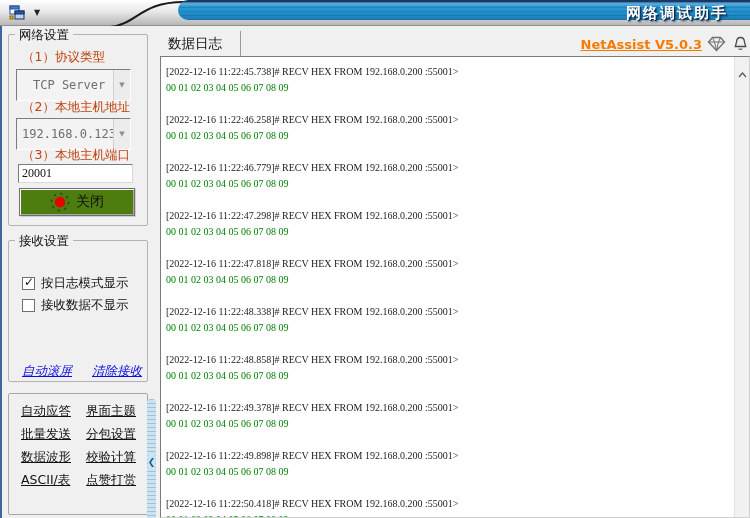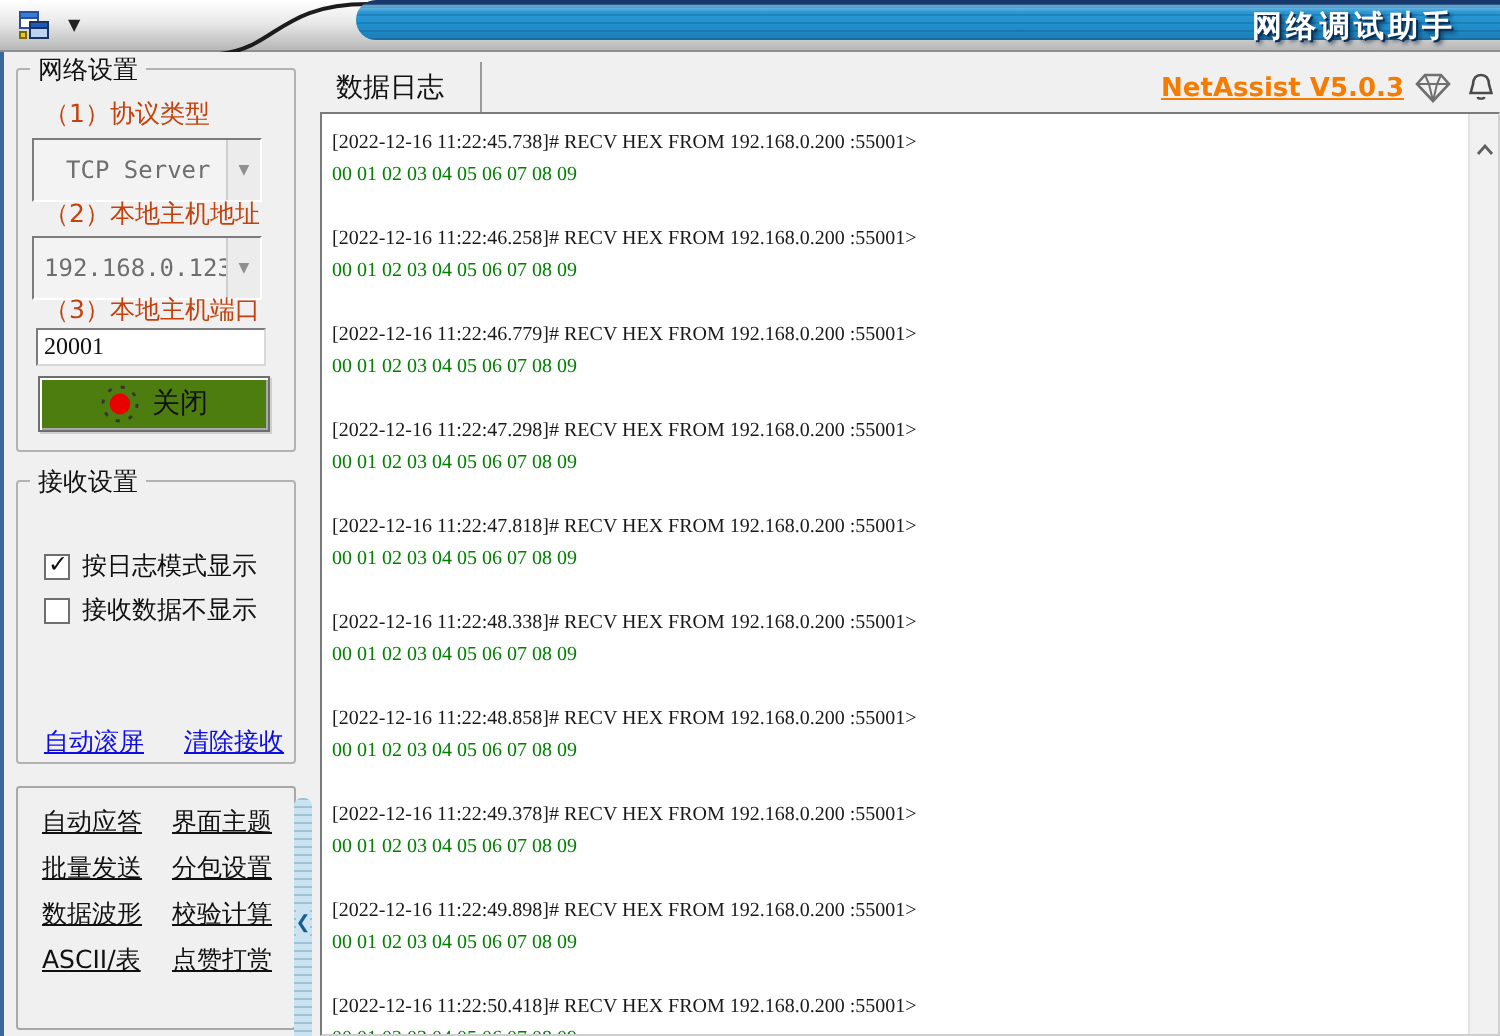--- a/index.html
+++ b/index.html
@@ -48,21 +48,21 @@
   .radio-row{position:absolute;left:13px;top:10px;display:flex;gap:22px;}
   .radio{display:flex;align-items:center;font-size:12.5px;color:#111;}
   .rb{width:13px;height:13px;border:1px solid #6f6f6f;border-radius:50%;background:#fff;margin-right:5px;position:relative;flex:none;}
   .rb.selected::after{content:"";position:absolute;left:3px;top:3px;width:5px;height:5px;border-radius:50%;background:#111;}
 
   .check-list{position:absolute;left:13px;top:31px;}
   .check-row{display:flex;align-items:center;height:22px;font-size:12.5px;color:#111;}
   .cb{width:13px;height:13px;background:#fff;border:1px solid #6f6f6f;margin-right:6px;position:relative;flex:none;}
   .cb.checked::after{content:"✓";position:absolute;left:1px;top:-3px;font-size:12px;font-weight:bold;color:#101010;}
 
-  .recv-links{position:absolute;left:13px;top:122px;display:flex;gap:20px;}
+  .recv-links{position:absolute;left:13px;top:122px;display:flex;gap:20px;font-style:italic;}
   .bluelink{color:#0d0de0;text-decoration:underline;font-size:12.5px;cursor:pointer;white-space:nowrap;}
 
   
   .tools-grid{display:grid;grid-template-columns:62px auto;column-gap:3px;row-gap:6px;padding:9px 4px 0 12px;}
   .blacklink{color:#111;text-decoration:underline;font-size:12.5px;cursor:pointer;white-space:nowrap;}
 
   
   .splitter{position:absolute;left:147px;top:399px;width:9px;height:125px;border-radius:4px 4px 0 0;
     background:repeating-linear-gradient(180deg,#9cc2d8 0 1px,#cbe2f0 1px 4px);
     display:flex;align-items:center;justify-content:center;cursor:pointer;}

